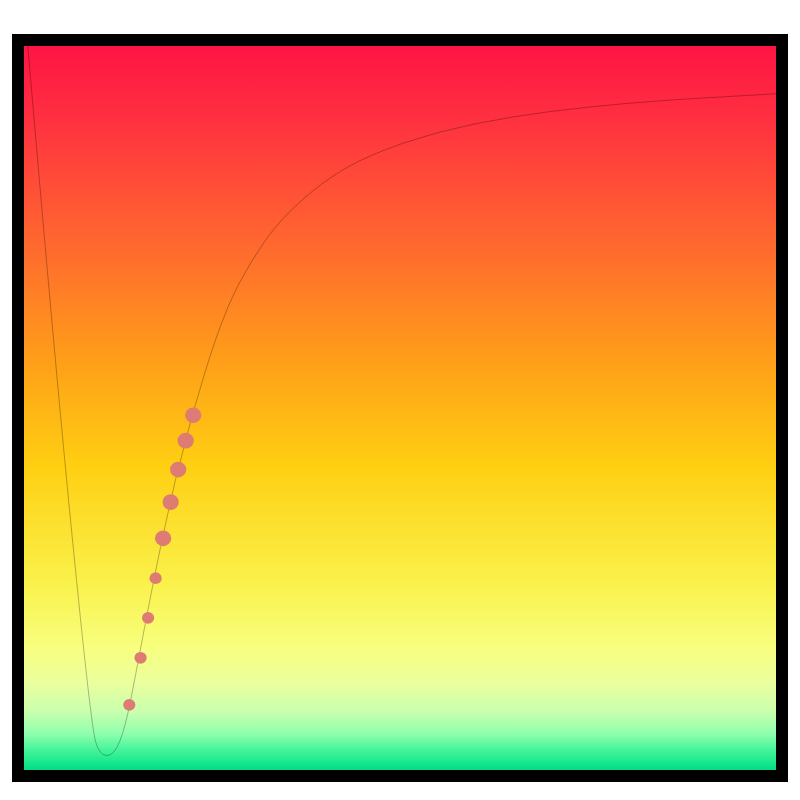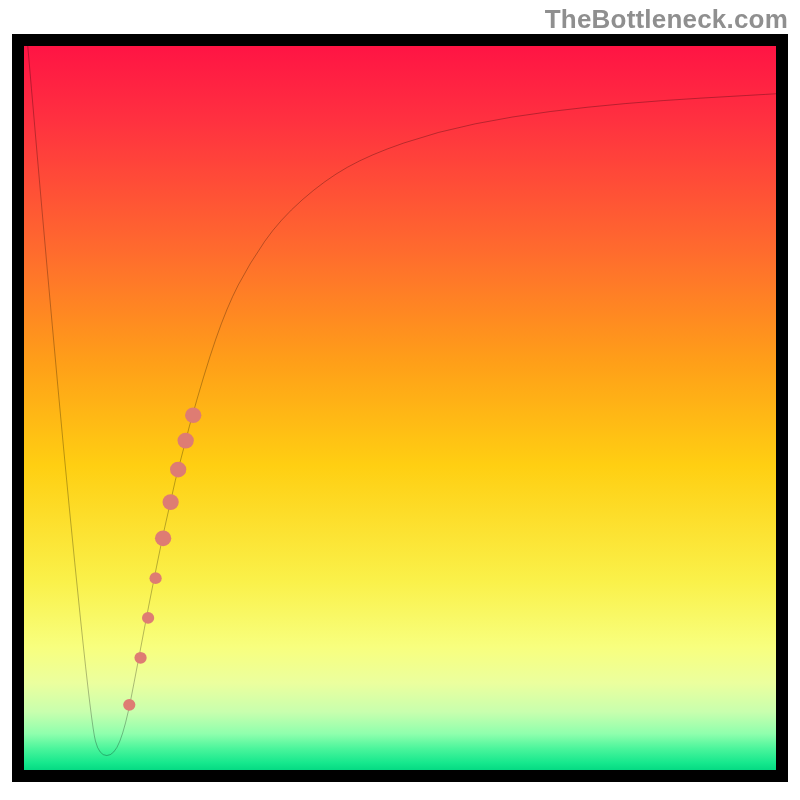--- a/index.html
+++ b/index.html
@@ -69,21 +69,20 @@
     top: 0;
     width: 100%;
     height: 100%;
   }
 </style>
 </head>
 <body>
 
 <div class="stage">
 
-  <div class="watermark">TheBottleneck.com</div>
 
   <div class="frame">
     <div class="gradient-bg"></div>
 
     <svg class="overlay" viewBox="0 0 100 100" preserveAspectRatio="none">
 
       <g transform="scale(1,-1) translate(0,-100)">
         <path fill="none" stroke="#000000" stroke-width="0.28" vector-effect="non-scaling-stroke" d="M 0.5 100 Q 0.5 100 1.75 85 Q 3 70 4.5 53 Q 6 36 7.5 21 Q 9 6 9.5 4 Q 10 2 11 2 Q 12 2 12.75 4 Q 13.5 6 14.25 10 Q 15 14 16 19.5 Q 17 25 18.5 32.5 Q 20 40 22 47.5 Q 24 55 25.5 59.5 Q 27 64 28.5 67 Q 30 70 32 73 Q 34 76 37 78.75 Q 40 81.5 43 83.25 Q 46 85 50.5 86.6 Q 55 88.2 60 89.25 Q 65 90.3 70 90.94999999999999 Q 75 91.6 80 92.05 Q 85 92.5 90 92.8 Q 95 93.1 97.5 93.25 T 100 93.4"></path>
         <g>
             <circle cx="14" cy="9" r="0.813" fill="#de7c73"></circle>

